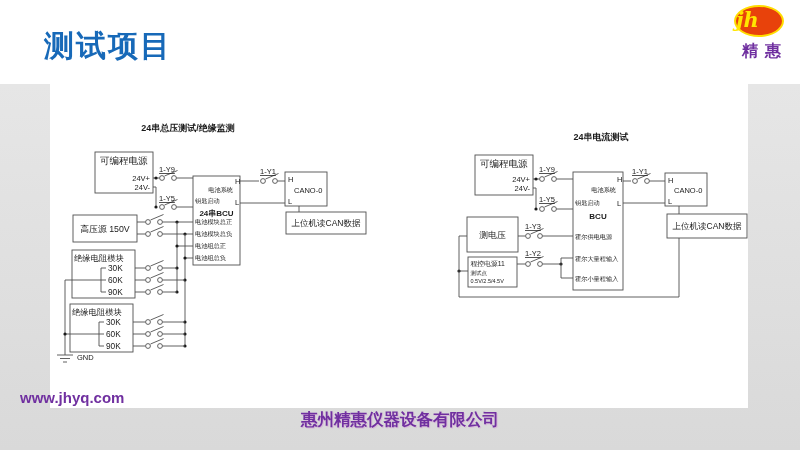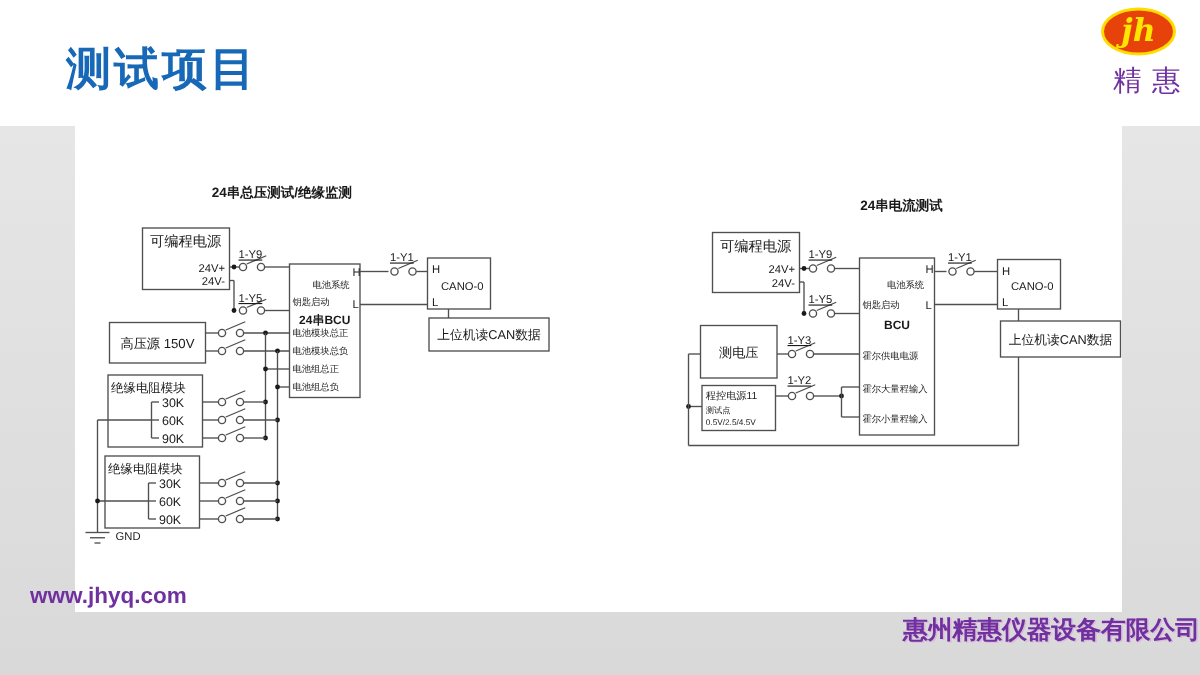--- a/index.html
+++ b/index.html
@@ -4,27 +4,27 @@
 <style>
   html,body{margin:0;padding:0;}
   .slide{position:relative;width:800px;height:450px;overflow:hidden;
          background:linear-gradient(#e9e9e9,#d9d9d9);
          font-family:"Liberation Sans",sans-serif;}
   .top-band{position:absolute;left:0;top:0;width:800px;height:84px;background:#ffffff;}
   .content-panel{position:absolute;left:50px;top:84px;width:698px;height:324px;background:#ffffff;}
   .page-title{position:absolute;left:44px;top:26px;font-size:30px;font-weight:bold;
               color:#1769b8;letter-spacing:2px;}
   .logo-ellipse{position:absolute;left:734px;top:5px;width:50px;height:32px;background:#e8420b;
-                border:2px solid #ffdd00;border-radius:50%;display:flex;align-items:center;justify-content:center;box-sizing:border-box;}
+                border:2px solid #ffdd00;border-radius:50%;display:flex;align-items:center;justify-content:flex-start;box-sizing:border-box;}
   .logo-jh{color:#ffe600;font-family:"DejaVu Serif",serif;font-style:italic;font-weight:bold;
            font-size:21px;line-height:1;margin-top:-3px;}
-  .logo-name{position:absolute;left:742px;top:41px;color:#7030a0;font-weight:normal;
-             font-size:19px;letter-spacing:7px;white-space:nowrap;}
+  .logo-name{position:absolute;left:742px;top:41px;color:#7030a0;font-weight:bold;
+             font-size:16px;letter-spacing:7px;white-space:nowrap;}
   .site{position:absolute;left:20px;top:389px;font-size:15px;font-weight:bold;color:#7030a0;}
-  .company{position:absolute;left:0;top:409px;width:100%;text-align:right;font-size:16.5px;
+  .company{position:absolute;left:0;top:409px;width:100%;text-align:center;font-size:16.5px;
            font-weight:bold;color:#7030a0;text-shadow:1px 1px 0 rgba(216,160,216,0.55);}
   svg.schem{position:absolute;left:0;top:0;}
   svg.schem text{fill:#1a1a1a;font-family:"Liberation Sans",sans-serif;}
   .w{stroke:#4f4f4f;stroke-width:0.9;fill:none;}
   .bx{fill:#ffffff;stroke:#4f4f4f;stroke-width:0.9;}
   .sc{fill:#ffffff;stroke:#4f4f4f;stroke-width:0.9;}
   .jd{fill:#1a1a1a;stroke:none;}
   .u{text-decoration:underline;}
   .red{fill:#c00000;font-weight:bold;}
   .t55{font-size:5.5px;} .t6{font-size:6.2px;} .t68{font-size:6.8px;}

